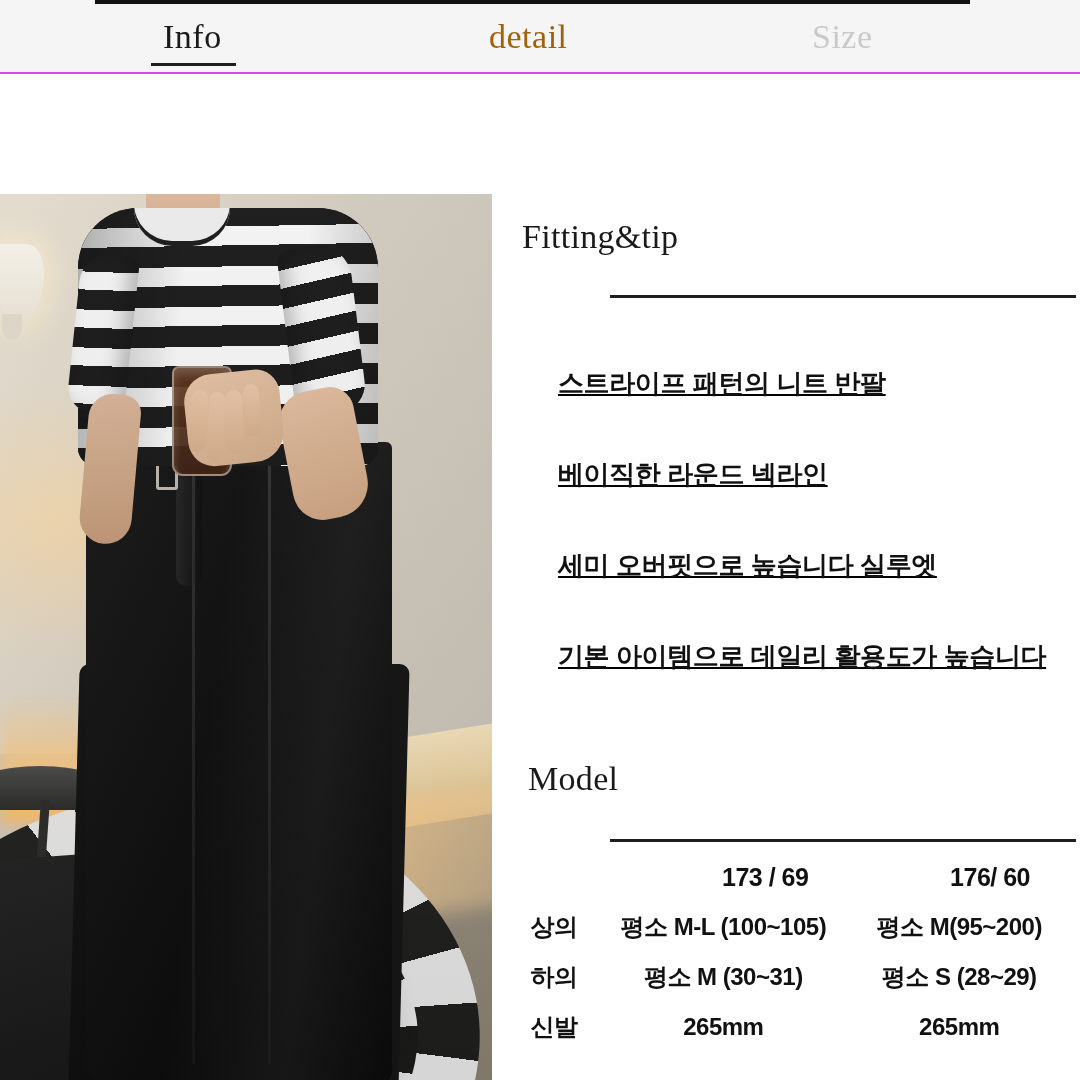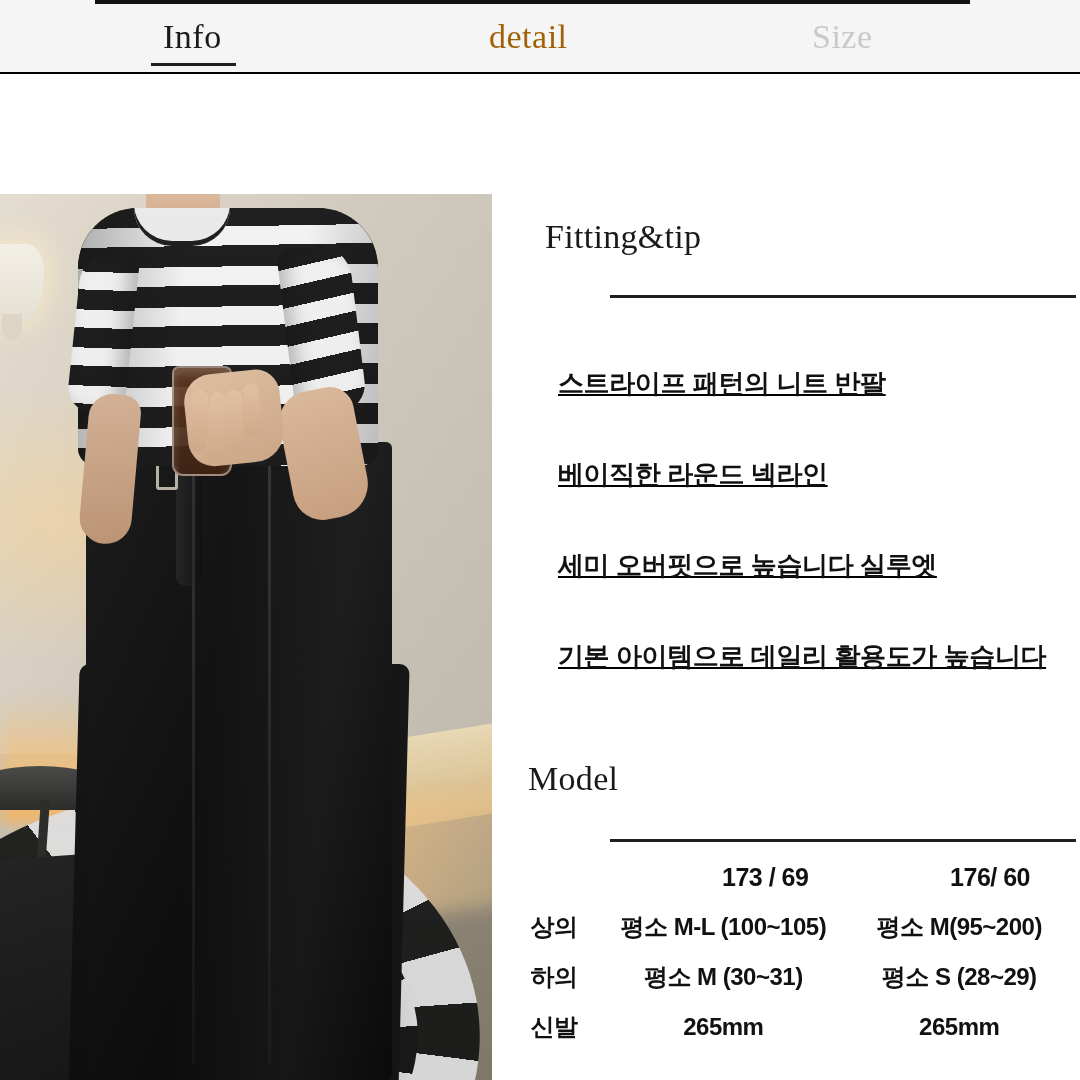--- a/index.html
+++ b/index.html
@@ -15,21 +15,21 @@
     position: relative;
   }
 
   
   .tabbar {
     position: absolute;
     left: 0; top: 0;
     width: 1080px;
     height: 72px;
     background: #f5f5f5;
-    border-bottom: 2px solid #000000;
+    border-bottom: 2px solid #d946ef;
   }
   .tabbar-topline {
     position: absolute;
     left: 95px;
     top: 0;
     width: 875px;
     height: 4px;
     background: #111111;
   }
   .tabs {
@@ -369,21 +369,21 @@
     width: 588px;
     height: 886px;
   }
   .section-title {
     position: absolute;
     font-family: "Liberation Serif", serif;
     font-size: 34px;
     color: #1a1a1a;
     letter-spacing: 0.3px;
   }
-  .title-fitting { left: 53px; top: 24px; }
+  .title-fitting { left: 30px; top: 24px; }
   .title-model   { left: 36px; top: 566px; }
 
   .rule {
     position: absolute;
     height: 3px;
     background: #1e1e1e;
   }
   .rule-fitting { left: 118px; top: 101px; width: 466px; }
   .rule-model   { left: 118px; top: 645px; width: 466px; }
 

